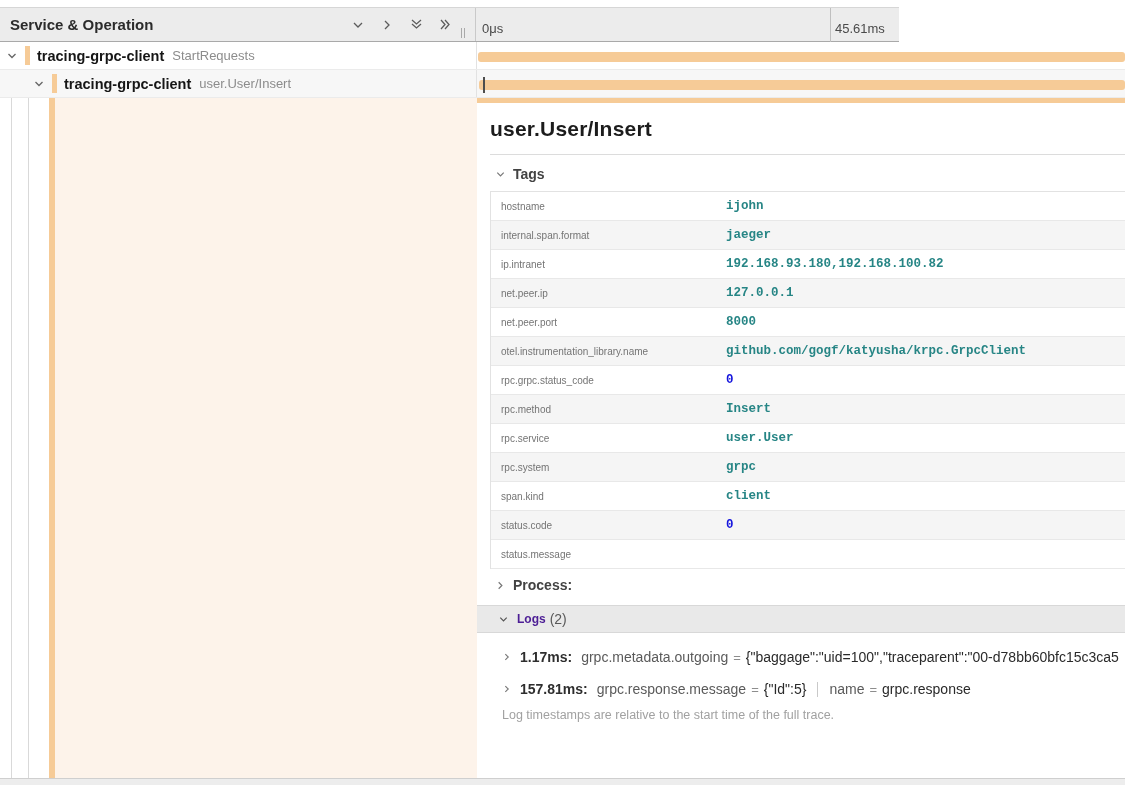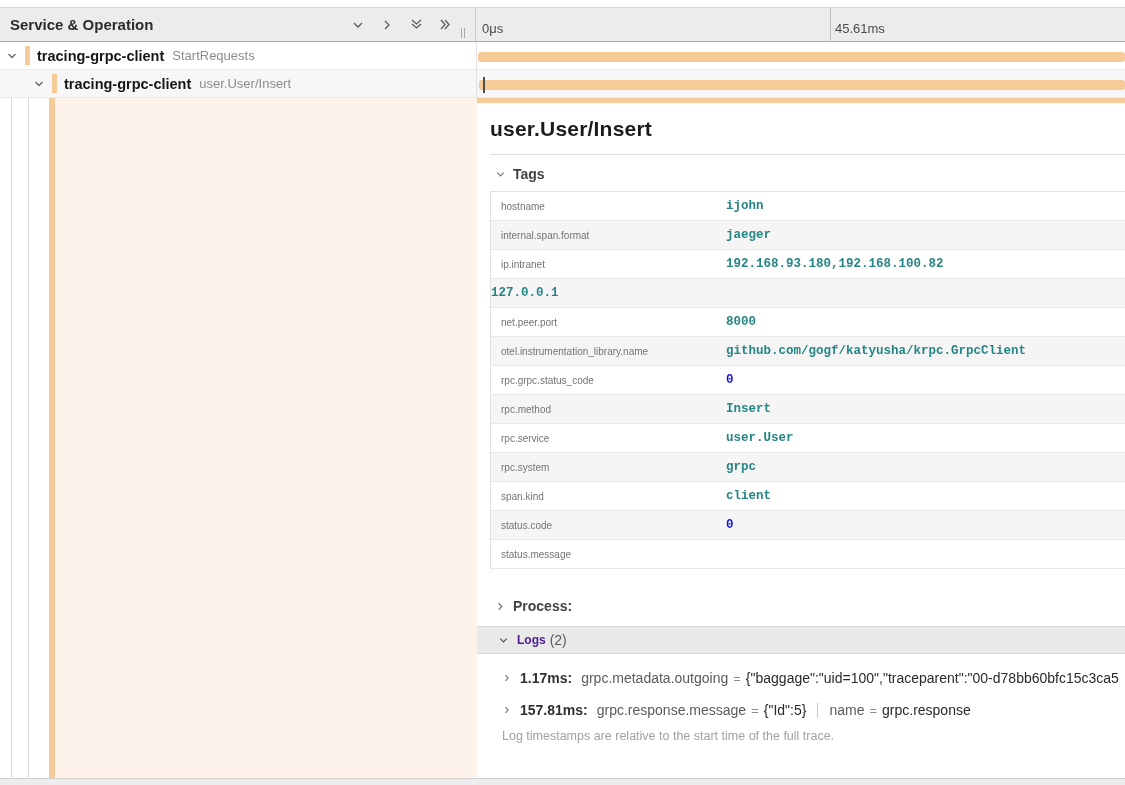--- a/index.html
+++ b/index.html
@@ -1,21 +1,21 @@
 <!DOCTYPE html>
 <html><head>
 <meta charset="utf-8">
 <style>
   * { margin:0; padding:0; box-sizing:border-box; }
   html,body { width:1125px; height:785px; overflow:hidden; background:#fff;
     font-family:"Liberation Sans", sans-serif; }
   .app { position:relative; width:1125px; height:785px; background:#fff; }
 
   
-  .topbar { position:absolute; left:0; top:7px; width:1125px; height:35px;
+  .topbar { position:absolute; left:0; top:7px; width:899px; height:35px;
     background:#ececec; border-top:1px solid #d6d6d6; border-bottom:1px solid #a9a9a9; }
   .head-left { position:absolute; left:0; top:0; width:476px; height:100%;
     border-right:1px solid #c9c9c9; display:flex; align-items:center; }
   .head-title { font-size:15px; font-weight:bold; color:#2b2b2b; padding-left:10px; }
   .head-icons { position:absolute; right:22px; top:0; height:100%; display:flex; align-items:center; gap:13px; }
   .icon-btn { width:16px; height:16px; display:flex; align-items:center; justify-content:center; cursor:pointer; }
   .grip { position:absolute; right:6px; bottom:3px; width:8px; height:10px; display:flex; gap:2px; }
   .grip i { display:block; width:1px; height:10px; background:#a9a9a9; }
   .head-time { position:absolute; left:477px; top:4px; width:648px; height:100%; }
   .tick { position:absolute; top:0; height:100%; display:flex; align-items:center;
@@ -64,21 +64,21 @@
   .tags-head { margin-top:11px; margin-bottom:9px; padding-left:5px; }
 
   .tags-table { border-top:1px solid #e2e2e2; border-left:1px solid #e2e2e2; }
   .tag-row { display:flex; align-items:center; height:29px; border-bottom:1px solid #e8e8e8; background:#fff; }
   .tag-row:nth-child(even) { background:#f5f5f5; }
   .tag-key { width:235px; flex:none; padding-left:10px; font-size:10px; color:#747474; white-space:nowrap; }
   .tag-value { font-family:"Liberation Mono", monospace; font-size:12.5px; font-weight:bold;
     color:#268585; white-space:nowrap; }
   .tag-row.num .tag-value { color:#1515dd; }
 
-  .process-head { margin-top:29px; padding-left:5px; }
+  .process-head { margin-top:8px; padding-left:5px; }
 
   .logs-section { margin-top:12px; }
   .logs-head { height:28px; background:#e9e9e9; border-top:1px solid #d8d8d8; border-bottom:1px solid #d8d8d8;
     width:648px; margin-left:-13px; padding-left:21px; display:flex; align-items:center; gap:8px; cursor:pointer; }
   .logs-head .label { font-size:12px; font-weight:bold; color:#4c1d95; }
   .logs-count { font-size:14px; color:#595959; margin-left:-4px; }
 
   .log-entry { display:flex; align-items:center; margin-top:16px; padding-left:12px;
     white-space:nowrap; overflow:hidden; cursor:pointer; font-size:14px; }
   .log-entry .chev { margin-right:8px; flex:none; }
@@ -193,20 +193,21 @@
             </div>
           <div class="tag-row">
               <span class="tag-key">internal.span.format</span>
               <span class="tag-value">jaeger</span>
             </div>
           <div class="tag-row">
               <span class="tag-key">ip.intranet</span>
               <span class="tag-value">192.168.93.180,192.168.100.82</span>
             </div>
           <div class="tag-row">
+              <span class="tag-key">net.peer.ip</span>
               <span class="tag-value">127.0.0.1</span>
             </div>
           <div class="tag-row">
               <span class="tag-key">net.peer.port</span>
               <span class="tag-value">8000</span>
             </div>
           <div class="tag-row">
               <span class="tag-key">otel.instrumentation_library.name</span>
               <span class="tag-value">github.com/gogf/katyusha/krpc.GrpcClient</span>
             </div>

